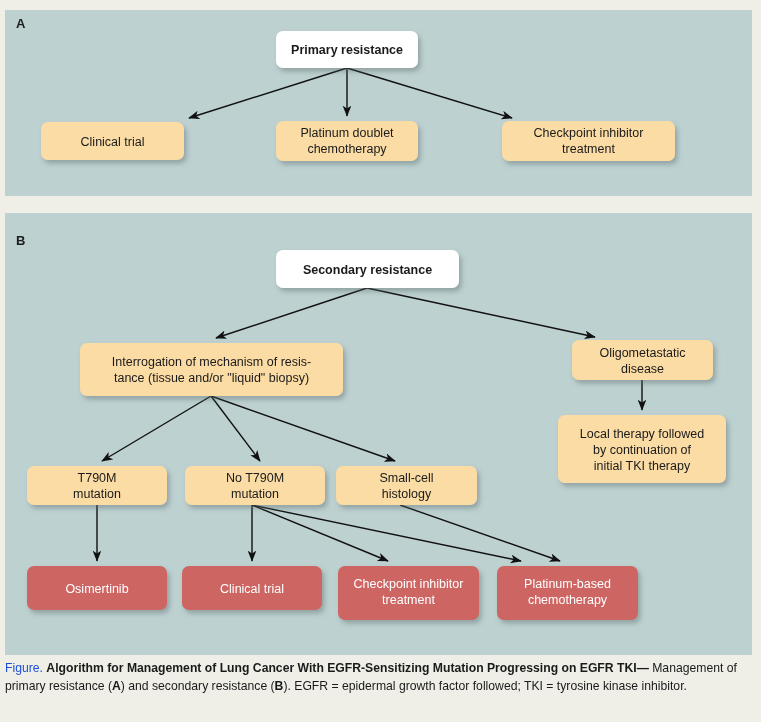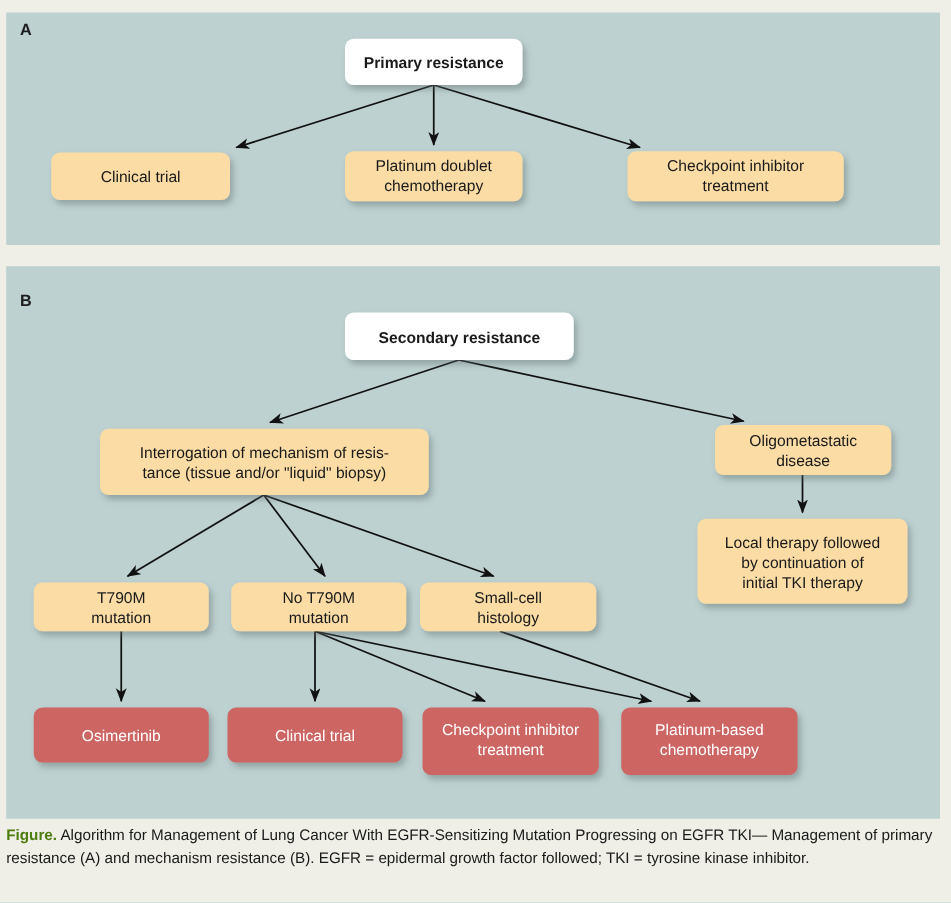--- a/index.html
+++ b/index.html
@@ -17,22 +17,22 @@
   .node-rect-tan{fill:#fbdca5;}
   .node-rect-red{fill:#cd6563;}
   .node-label{font-family:"Liberation Sans",sans-serif;font-size:12.5px;fill:#1a1a1a;text-anchor:middle;}
   .node-label.bold{font-weight:bold;}
   .node-label.white-txt{fill:#ffffff;}
   .edge{stroke:#111111;stroke-width:1.4px;fill:none;}
   .caption-box{
     position:absolute;left:5px;top:660px;width:750px;
     font-size:12.2px;line-height:1.45;color:#1a1a1a;
   }
-  .caption-lead{color:#4d7c0f;font-weight:bold;}
-  .caption-strong{font-weight:normal;}
+  .caption-lead{color:#1d4ed8;font-weight:normal;}
+  .caption-strong{font-weight:bold;}
 </style>
 </head>
 <body>
 
 <div id="figure-root">
 
   <svg class="flow" viewBox="0 0 761 722">
     <defs>
       <marker id="arrowhead" markerWidth="9" markerHeight="9" refX="7.4" refY="3.1" orient="auto" markerUnits="strokeWidth">
         <path d="M0,0 L8,3.1 L0,6.2 L2.1,3.1 Z" fill="#111111"></path>
@@ -142,16 +142,16 @@
     <g>
       <rect class="node-rect-red" x="497" y="566" width="141" height="54" rx="7" ry="7" filter="url(#boxshadow)"></rect>
       <text class="node-label white-txt" x="567.5" y="588"><tspan x="567.5">Platinum-based</tspan><tspan x="567.5" dy="16">chemotherapy</tspan></text>
     </g>
 
   </svg>
 
   <div class="caption-box">
     <span class="caption-lead">Figure.</span>
     <span class="caption-strong">Algorithm for Management of Lung Cancer With EGFR-Sensitizing Mutation Progressing on EGFR TKI—</span>
-    <span>Management of primary resistance (</span><span class="caption-strong">A</span><span>) and mechanism resistance (</span><span class="caption-strong">B</span><span>). EGFR = epidermal growth factor followed; TKI = tyrosine kinase inhibitor.</span>
+    <span>Management of primary resistance (</span><span class="caption-strong">A</span><span>) and secondary resistance (</span><span class="caption-strong">B</span><span>). EGFR = epidermal growth factor followed; TKI = tyrosine kinase inhibitor.</span>
   </div>
 
 </div>
 
 </body></html>

